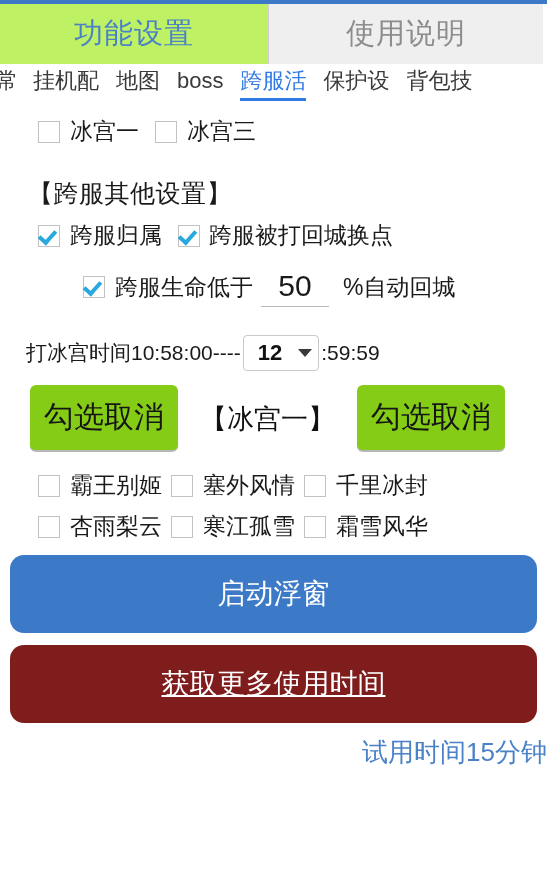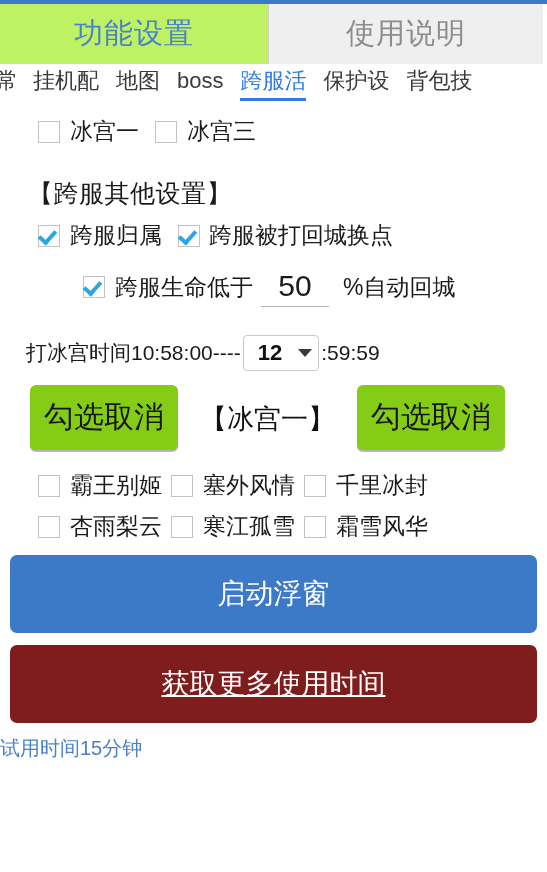--- a/index.html
+++ b/index.html
@@ -205,34 +205,34 @@
     align-items: center;
     width: 133px;
     cursor: pointer;
   }
   
   .big-btn {
     display: block;
     width: 527px;
     margin: 0 auto 12px auto;
     border: none;
-    border-radius: 7px;
+    border-radius: 14px;
     font-family: inherit;
     font-size: 28px;
     color: #ffffff;
     padding: 20px 0;
     cursor: pointer;
     text-align: center;
   }
   .blue-btn { background: #3c7ac8; margin-top: 13px; }
   .orange-btn { background: #7f1d1d; text-decoration: underline; }
   .trial-text {
-    text-align: left;
+    text-align: right;
     color: #4b81c7;
-    font-size: 20px;
+    font-size: 26px;
     margin-top: 2px;
   }
 </style>
 </head>
 <body>
 
 <div class="top-accent"></div>
 
 <div class="main-tabs">
   <div class="main-tab active">

